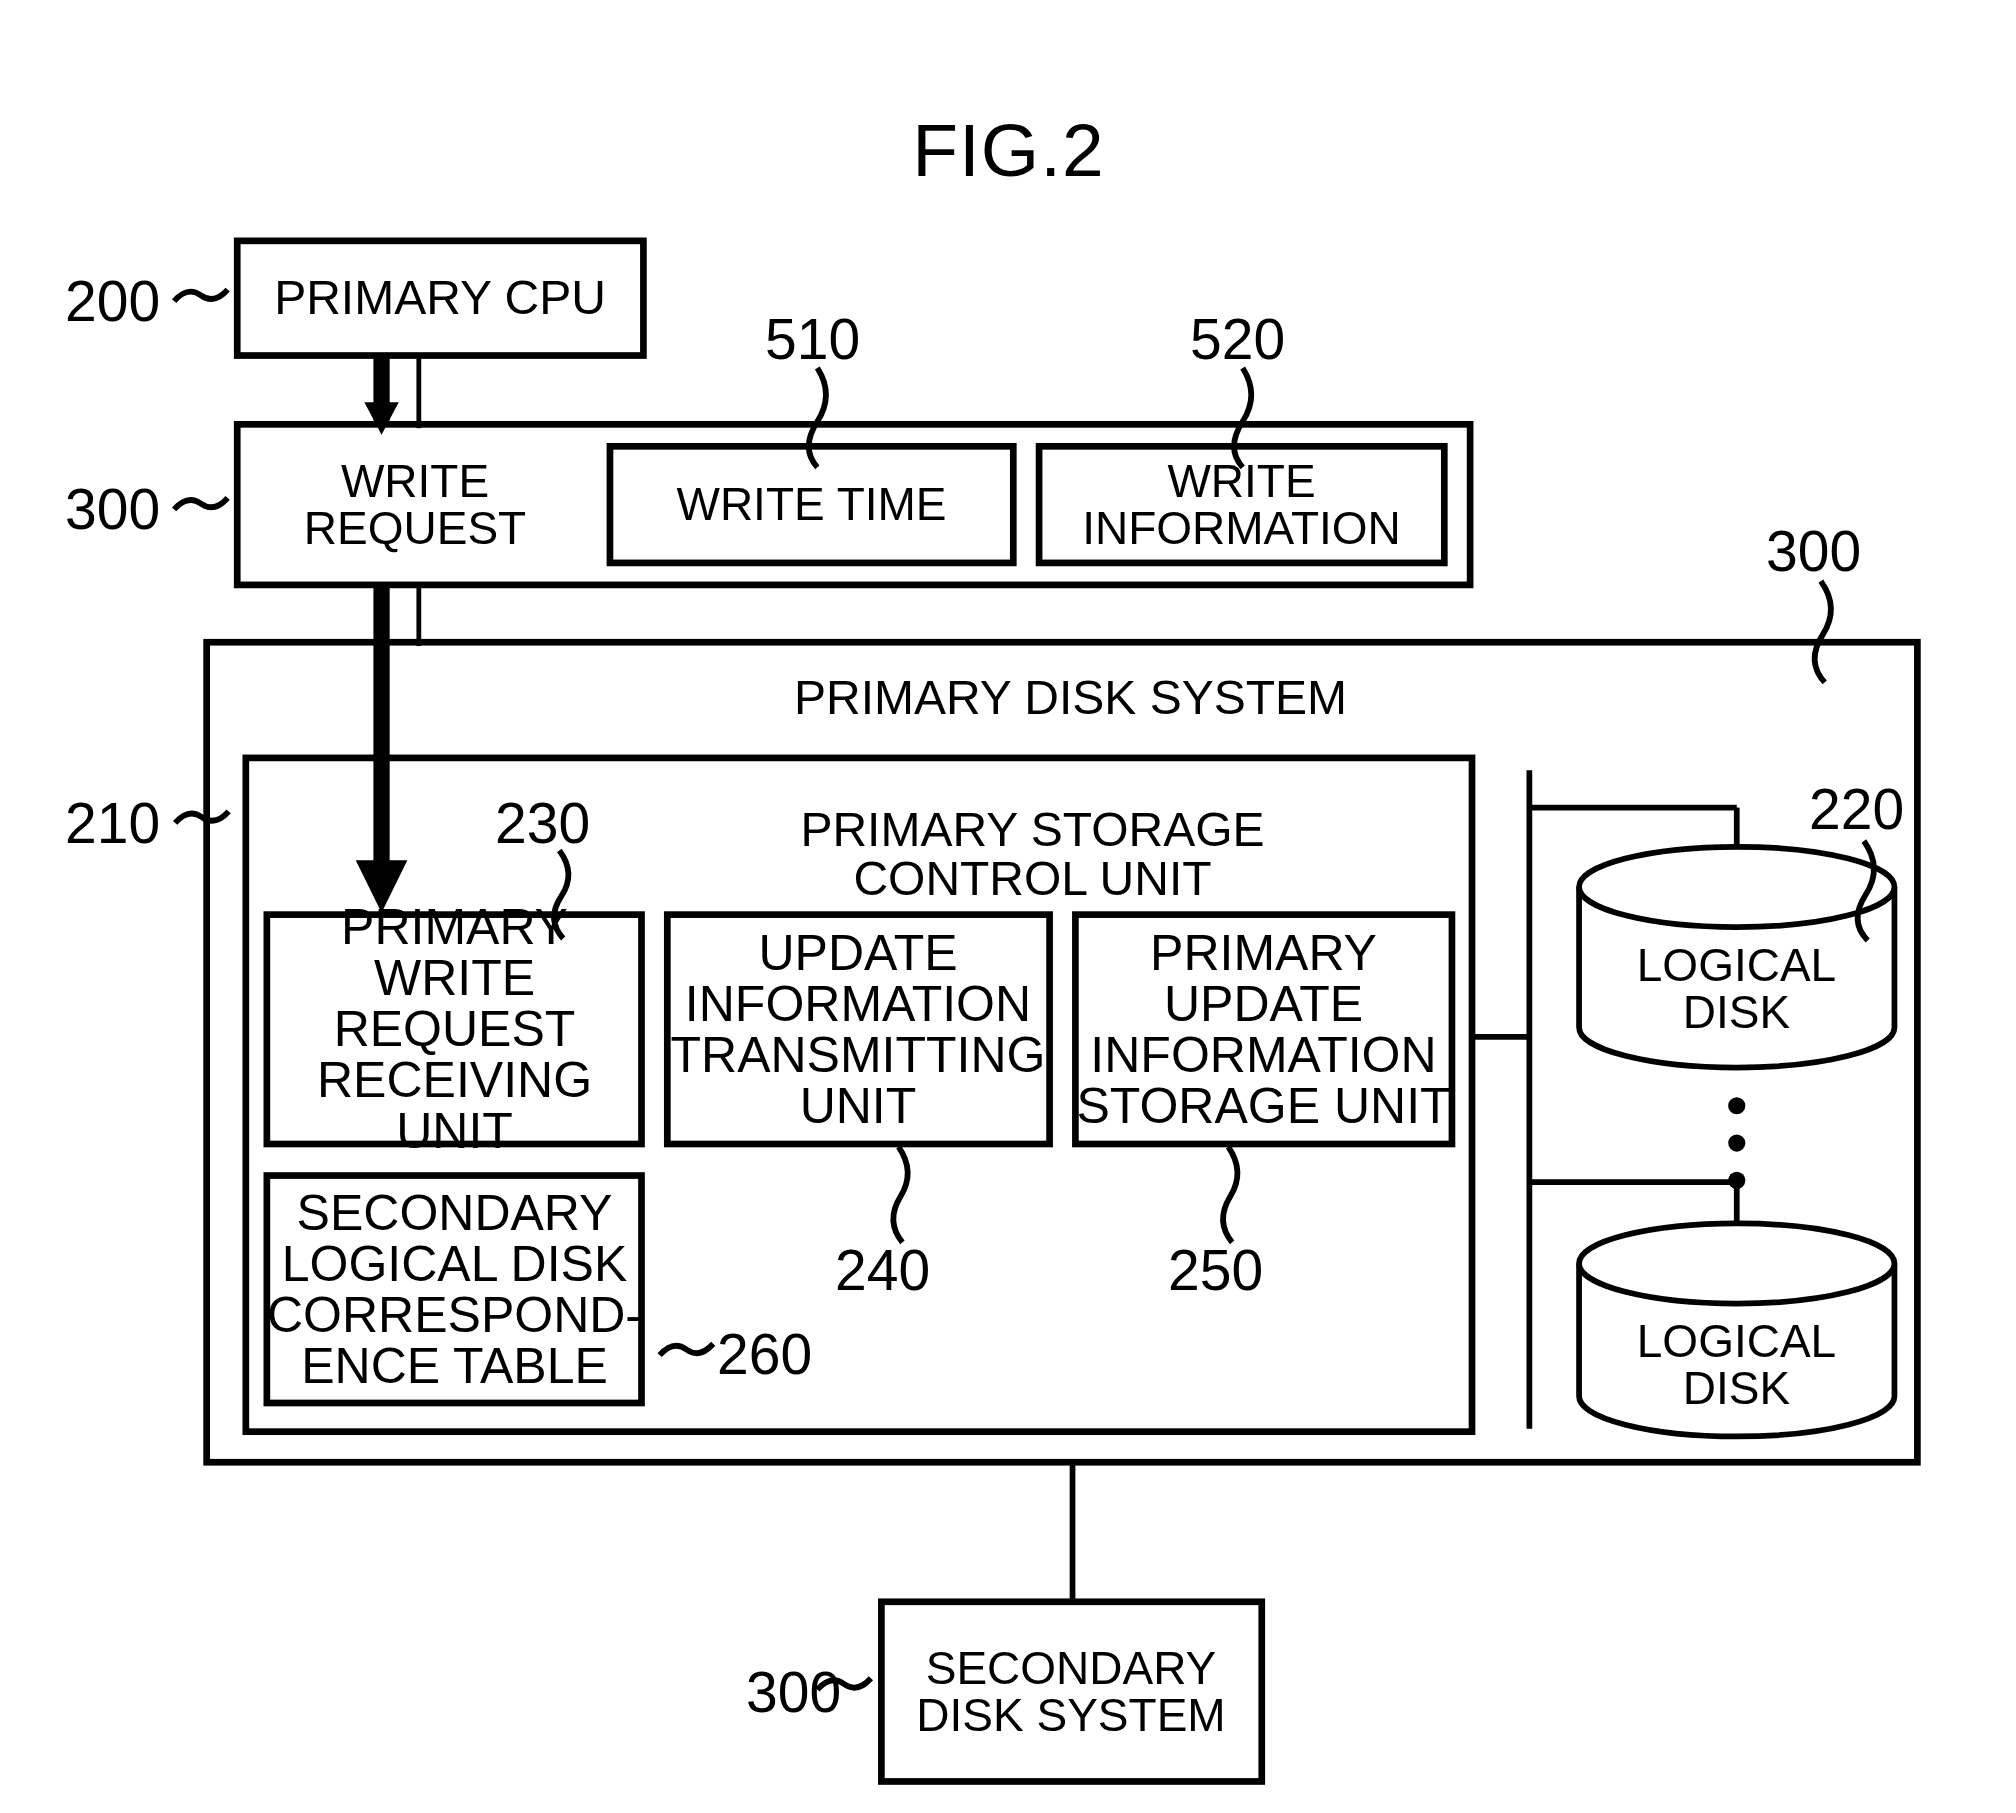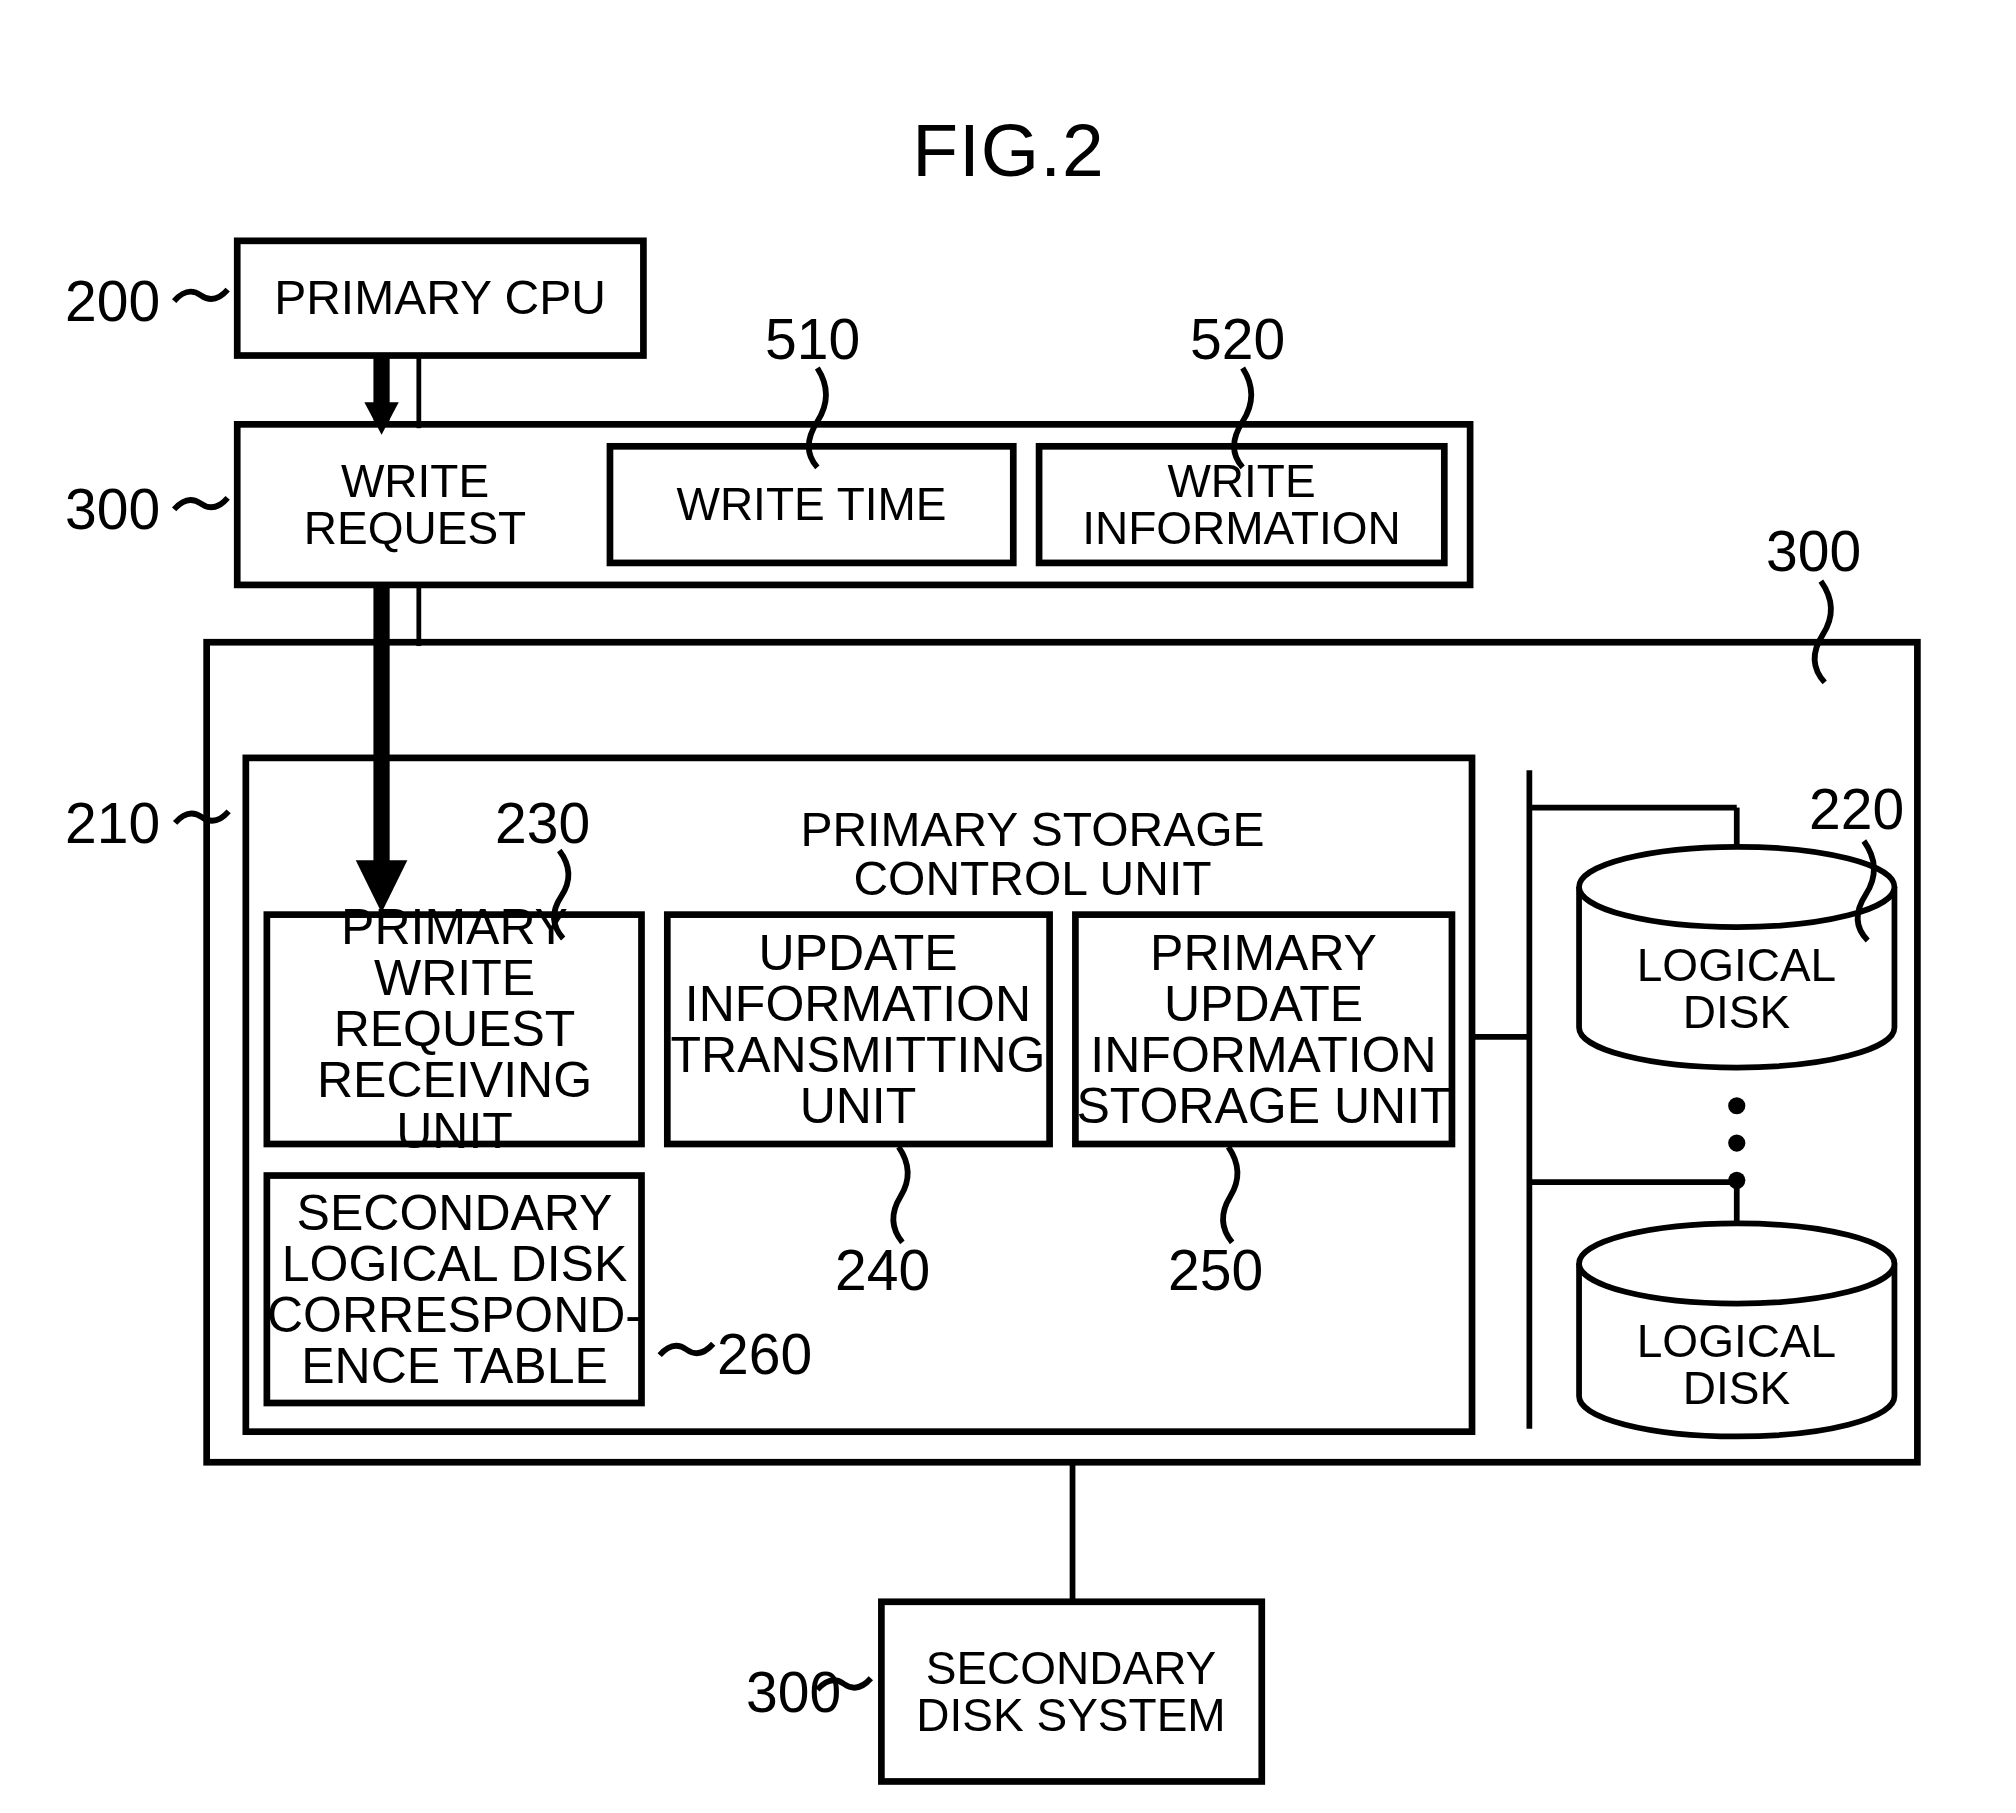--- a/index.html
+++ b/index.html
@@ -161,20 +161,21 @@
   <div class="boxtext sz50" style="left:237px; top:241px; width:406px; height:115px;">PRIMARY CPU</div>
 
   <div class="boxtext multiline sz48" style="left:250px; top:426px; width:330px; height:157px;">WRITE
 REQUEST</div>
 
   <div class="boxtext sz48" style="left:610px; top:446px; width:403px; height:117px;">WRITE TIME</div>
 
   <div class="boxtext multiline sz48" style="left:1039px; top:446px; width:405px; height:117px;">WRITE
 INFORMATION</div>
 
+  <div class="boxtext sz50" style="left:478px; top:660px; width:1185px; height:76px;">PRIMARY DISK SYSTEM</div>
 
   <div class="boxtext multiline sz50" style="left:612px; top:767px; width:841px; height:120px;margin-top:28px;">PRIMARY STORAGE
 CONTROL UNIT</div>
 
   <div class="boxtext multiline sz44" style="left:267px; top:915px; width:375px; height:229px;">PRIMARY
 WRITE
 REQUEST
 RECEIVING
 UNIT</div>
 

